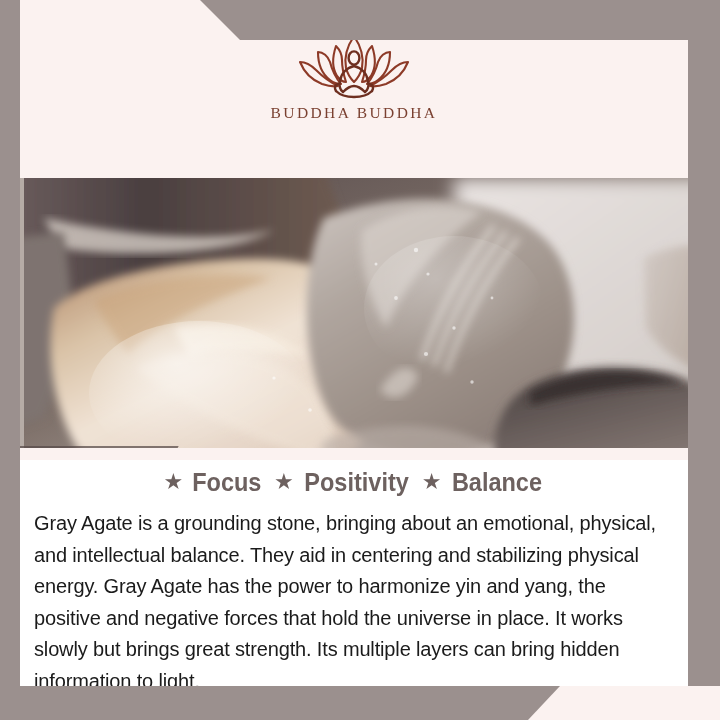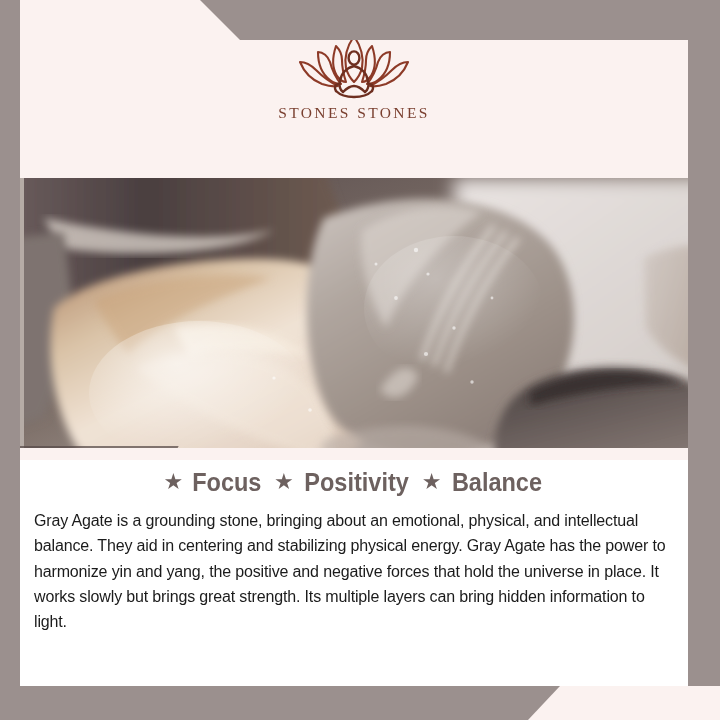--- a/index.html
+++ b/index.html
@@ -107,21 +107,21 @@
     display:flex;align-items:center;justify-content:center;
     gap:10px;height:44px;
     color:#6d615f;
   }
   .kw{display:flex;align-items:center;gap:7px;}
   .kw .star{font-size:22px;line-height:1;color:#6d615f;}
   .kw .kwlabel{font-size:25px;font-weight:bold;transform:scaleX(0.94);white-space:nowrap;}
 
   .body-text{
     margin:0;padding:4px 18px 0 14px;
-    font-size:16px;line-height:1.58;
+    font-size:20px;line-height:1.58;
     color:#1b1b1b;font-weight:500;
     letter-spacing:-0.15px;
     text-align:left;
   }
 </style>
 </head>
 <body>
 
 <div class="card">
 
@@ -142,21 +142,21 @@
       <g fill="none" stroke="#6e2f20" stroke-width="2.4" stroke-linecap="round" stroke-linejoin="round">
         <ellipse cx="80" cy="30" rx="5.4" ry="6.6"></ellipse>
         <path d="M80 38 C72 40,67 46,66 53 C65 58,66 62,69 64"></path>
         <path d="M80 38 C88 40,93 46,94 53 C95 58,94 62,91 64"></path>
         <path d="M69 64 C73 60,77 58,80 58 C83 58,87 60,91 64"></path>
         <path d="M62 63 C66 67,72 69,80 69 C88 69,94 67,98 63"></path>
         <path d="M62 63 C60 60,61 57,64 56"></path>
         <path d="M98 63 C100 60,99 57,96 56"></path>
       </g>
     </svg>
-    <div class="logo-text">STONES STONES</div>
+    <div class="logo-text">BUDDHA BUDDHA</div>
   </div>
 
 
   <div class="photo">
     <svg viewBox="0 0 720 270" preserveAspectRatio="none">
       <defs>
         <linearGradient id="bgG" x1="0" y1="0" x2="1" y2="1">
           <stop offset="0%" stop-color="#55494a"></stop>
           <stop offset="45%" stop-color="#7d6f68"></stop>
           <stop offset="100%" stop-color="#cfc7c3"></stop>

